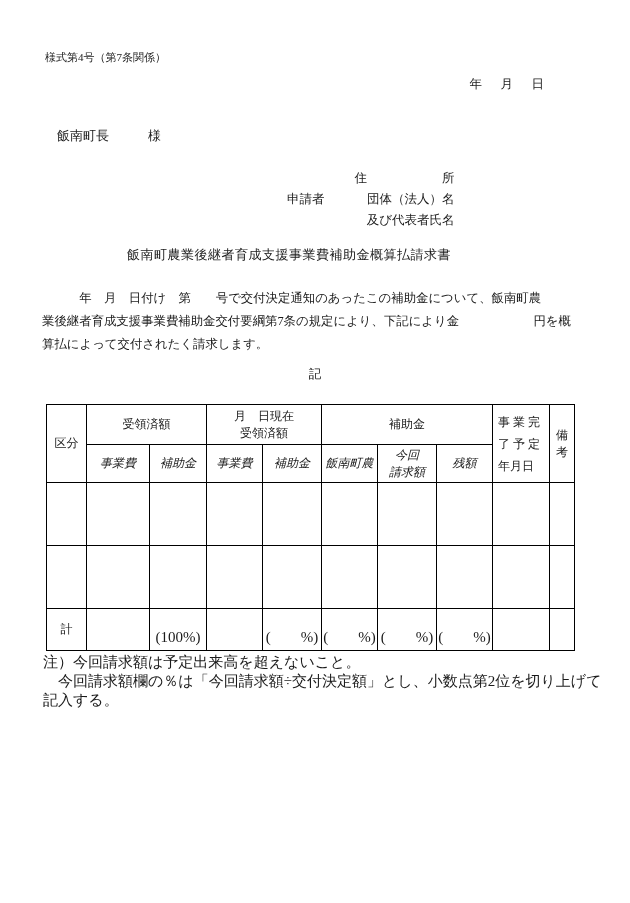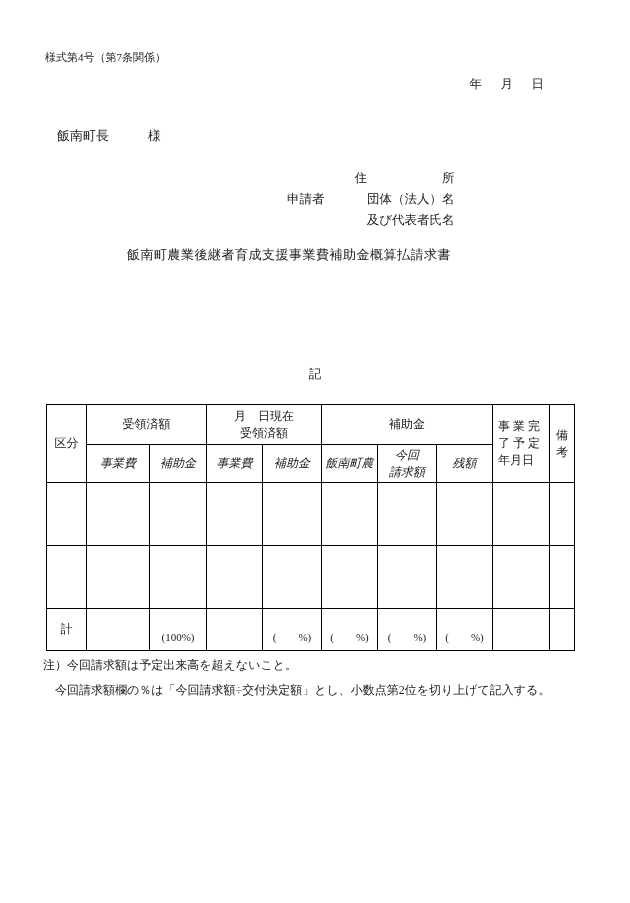--- a/index.html
+++ b/index.html
@@ -51,26 +51,26 @@
     vertical-align: middle;
     padding: 0;
     white-space: pre-line;
     line-height: 17px;
     overflow: hidden;
   }
   tr.h1 { height: 40px; }
   tr.h2 { height: 38px; font-style: italic; }
   tr.body-row { height: 63px; }
   tr.total-row { height: 42px; }
-  td.kanryou { text-align: left; padding-left: 5px; line-height: 17px; }
-  td.pct { vertical-align: bottom; padding-bottom: 4px; font-size: 11px; white-space: pre; }
+  td.kanryou { text-align: left; padding-left: 5px; line-height: 22px; }
+  td.pct { vertical-align: bottom; padding-bottom: 4px; font-size: 15px; white-space: pre; }
 
   .notes {
     top: 653px; left: 43px; width: 570px;
-    font-size: 12px; line-height: 25px;
+    font-size: 15px; line-height: 19px;
     white-space: pre-line;
   }
 </style>
 </head>
 <body>
 
 <div class="page">
 
   <div class="abs form-number">様式第4号（第7条関係）</div>
 
@@ -80,20 +80,23 @@
 
   <div class="abs applicant">
     <span>申請者</span>
     <div class="applicant-lines">住　　　　　　所
 団体（法人）名
 及び代表者氏名</div>
   </div>
 
   <div class="abs doc-title">飯南町農業後継者育成支援事業費補助金概算払請求書</div>
 
+  <div class="abs paragraph">　　　年　月　日付け　第　　号で交付決定通知のあったこの補助金について、飯南町農
+業後継者育成支援事業費補助金交付要綱第7条の規定により、下記により金　　　　　　円を概
+算払によって交付されたく請求します。</div>
 
   <div class="abs ki">記</div>
 
   <table class="abs request-table">
     <colgroup>
       <col style="width:40px">
         <col style="width:63px">
         <col style="width:57px">
       <col style="width:56px">
         <col style="width:59px">

